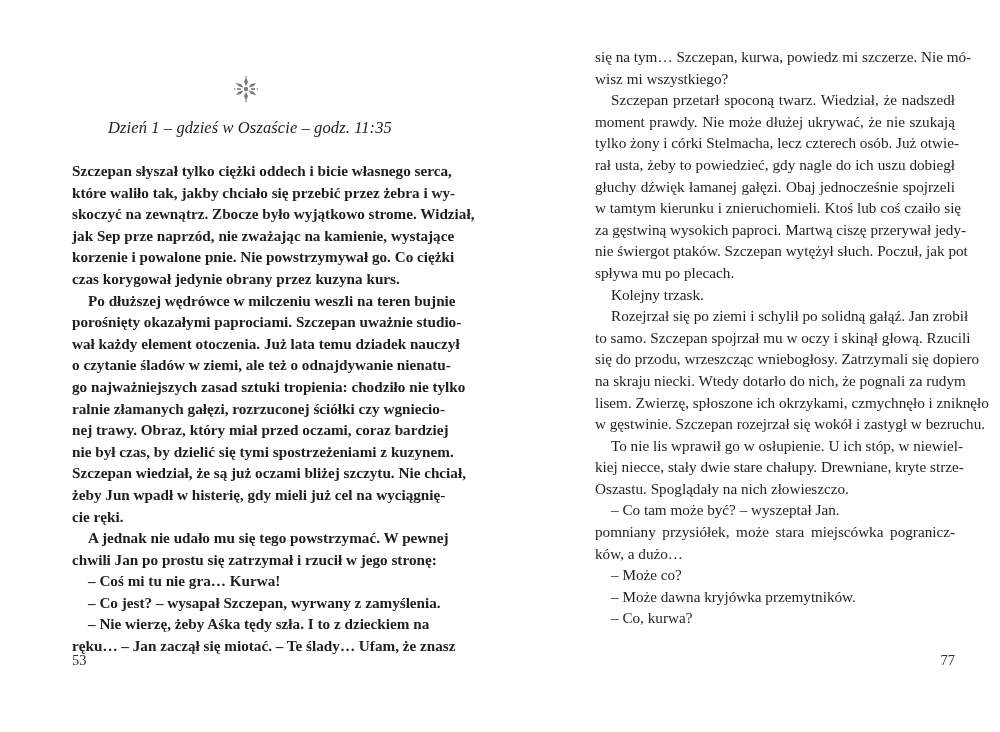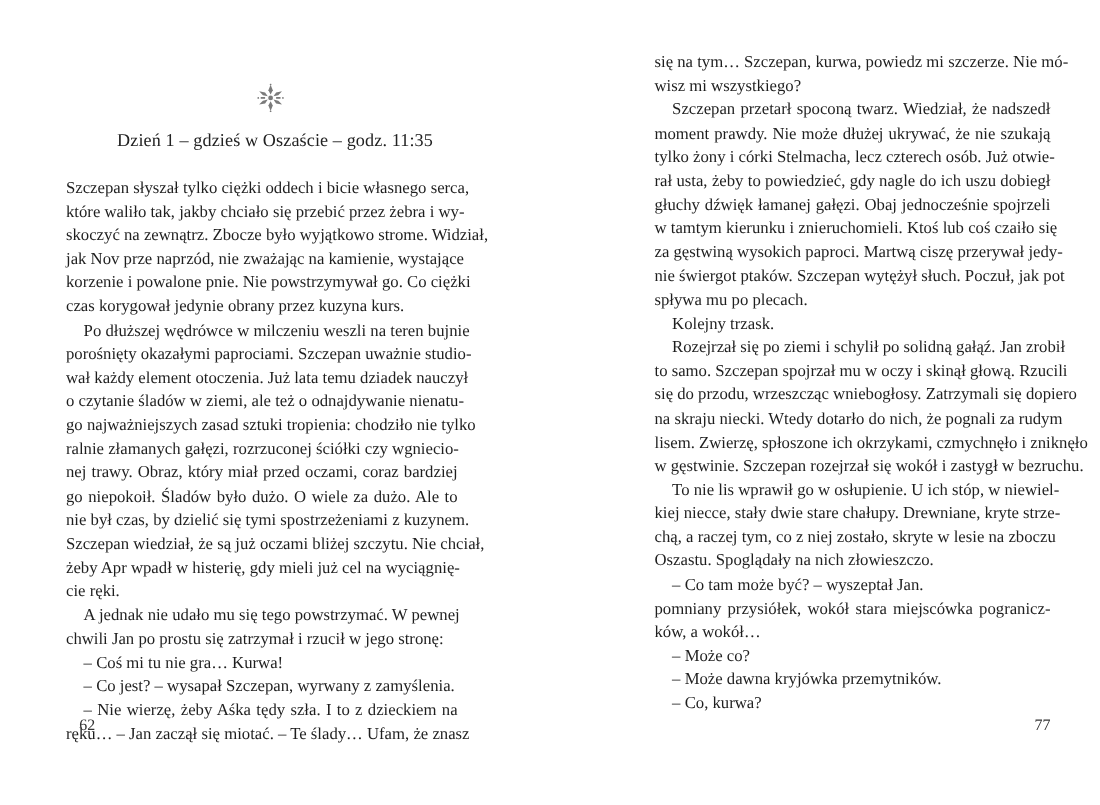--- a/index.html
+++ b/index.html
@@ -3,23 +3,23 @@
 <meta charset="utf-8">
 <style>
   html, body { margin: 0; padding: 0; background: #ffffff; }
   body { width: 1000px; height: 732px; position: relative; overflow: hidden;
          font-family: "Liberation Serif", "DejaVu Serif", serif; color: #1e1e1e; }
   .page { position: absolute; top: 0; height: 732px; width: 500px; }
   .page.left { left: 0; }
   .page.right { left: 523px; }
   .ornament { position: absolute; left: 233px; top: 76px; width: 26px; height: 26px; }
   .chapter-head { position: absolute; left: 0; width: 500px; top: 118px; text-align: center;
-                  font-size: 16.5px; color: #222; letter-spacing: 0.1px; }
+                  font-style: italic; font-size: 16.5px; color: #222; letter-spacing: 0.1px; }
   .text-block { position: absolute; font-size: 15.2px; line-height: 21.6px; }
-  .left .text-block { left: 60px; top: 160px; width: 356px; }
+  .left .text-block { left: 72px; top: 160px; width: 356px; font-weight: bold; }
   .right .text-block { left: 72px; top: 46px; width: 360px; }
   .line { display: block; white-space: nowrap; text-align: justify; text-align-last: justify; height: 21.6px; }
   .line.last { text-align-last: left; }
   .line.indent { text-indent: 16px; }
   .page-num { position: absolute; top: 652px; font-size: 14.5px; color: #333; }
   .left .page-num { left: 72px; }
   .right .page-num { right: 68px; text-align: right; }
 </style>
 </head>
 <body>
@@ -40,43 +40,42 @@
       <circle cx="13" cy="25.2" r="0.8"></circle>
       <circle cx="1.8" cy="13" r="0.8"></circle>
       <circle cx="24.2" cy="13" r="0.8"></circle>
     </g>
   </svg>
   <div class="chapter-head">Dzień 1 – gdzieś w Oszaście – godz. 11:35</div>
   <div class="text-block" id="left-lines">
       <span class="line">Szczepan słyszał tylko ciężki oddech i bicie własnego serca,</span>
       <span class="line">które waliło tak, jakby chciało się przebić przez żebra i wy-</span>
       <span class="line">skoczyć na zewnątrz. Zbocze było wyjątkowo strome. Widział,</span>
-      <span class="line">jak Nov prze naprzód, nie zważając na kamienie, wystające</span>
+      <span class="line">jak Sep prze naprzód, nie zważając na kamienie, wystające</span>
       <span class="line">korzenie i powalone pnie. Nie powstrzymywał go. Co ciężki</span>
       <span class="line last">czas korygował jedynie obrany przez kuzyna kurs.</span>
       <span class="line indent">Po dłuższej wędrówce w milczeniu weszli na teren bujnie</span>
       <span class="line">porośnięty okazałymi paprociami. Szczepan uważnie studio-</span>
       <span class="line">wał każdy element otoczenia. Już lata temu dziadek nauczył</span>
       <span class="line">o czytanie śladów w ziemi, ale też o odnajdywanie nienatu-</span>
       <span class="line">go najważniejszych zasad sztuki tropienia: chodziło nie tylko</span>
       <span class="line">ralnie złamanych gałęzi, rozrzuconej ściółki czy wgniecio-</span>
       <span class="line">nej trawy. Obraz, który miał przed oczami, coraz bardziej</span>
-      <span class="line">go niepokoił. Śladów było dużo. O wiele za dużo. Ale to</span>
       <span class="line">nie był czas, by dzielić się tymi spostrzeżeniami z kuzynem.</span>
       <span class="line">Szczepan wiedział, że są już oczami bliżej szczytu. Nie chciał,</span>
-      <span class="line">żeby Apr wpadł w histerię, gdy mieli już cel na wyciągnię-</span>
+      <span class="line">żeby Jun wpadł w histerię, gdy mieli już cel na wyciągnię-</span>
       <span class="line last">cie ręki.</span>
       <span class="line indent">A jednak nie udało mu się tego powstrzymać. W pewnej</span>
       <span class="line last">chwili Jan po prostu się zatrzymał i rzucił w jego stronę:</span>
       <span class="line indent last">– Coś mi tu nie gra… Kurwa!</span>
       <span class="line indent last">– Co jest? – wysapał Szczepan, wyrwany z zamyślenia.</span>
       <span class="line indent">– Nie wierzę, żeby Aśka tędy szła. I to z dzieckiem na</span>
       <span class="line">ręku… – Jan zaczął się miotać. – Te ślady… Ufam, że znasz</span>
     </div>
-  <div class="page-num">62</div>
+  <div class="page-num">53</div>
 </div>
 
 <div class="page right">
   <div class="text-block" id="right-lines">
       <span class="line">się na tym… Szczepan, kurwa, powiedz mi szczerze. Nie mó-</span>
       <span class="line last">wisz mi wszystkiego?</span>
       <span class="line indent">Szczepan przetarł spoconą twarz. Wiedział, że nadszedł</span>
       <span class="line">moment prawdy. Nie może dłużej ukrywać, że nie szukają</span>
       <span class="line">tylko żony i córki Stelmacha, lecz czterech osób. Już otwie-</span>
       <span class="line">rał usta, żeby to powiedzieć, gdy nagle do ich uszu dobiegł</span>
@@ -87,23 +86,22 @@
       <span class="line last">spływa mu po plecach.</span>
       <span class="line indent last">Kolejny trzask.</span>
       <span class="line indent">Rozejrzał się po ziemi i schylił po solidną gałąź. Jan zrobił</span>
       <span class="line">to samo. Szczepan spojrzał mu w oczy i skinął głową. Rzucili</span>
       <span class="line">się do przodu, wrzeszcząc wniebogłosy. Zatrzymali się dopiero</span>
       <span class="line">na skraju niecki. Wtedy dotarło do nich, że pognali za rudym</span>
       <span class="line">lisem. Zwierzę, spłoszone ich okrzykami, czmychnęło i zniknęło</span>
       <span class="line">w gęstwinie. Szczepan rozejrzał się wokół i zastygł w bezruchu.</span>
       <span class="line indent">To nie lis wprawił go w osłupienie. U ich stóp, w niewiel-</span>
       <span class="line">kiej niecce, stały dwie stare chałupy. Drewniane, kryte strze-</span>
-      <span class="line">chą, a raczej tym, co z niej zostało, skryte w lesie na zboczu</span>
       <span class="line last">Oszastu. Spoglądały na nich złowieszczo.</span>
       <span class="line indent last">– Co tam może być? – wyszeptał Jan.</span>
-      <span class="line">pomniany przysiółek, wokół stara miejscówka pogranicz-</span>
-      <span class="line last">ków, a wokół…</span>
+      <span class="line">pomniany przysiółek, może stara miejscówka pogranicz-</span>
+      <span class="line last">ków, a dużo…</span>
       <span class="line indent last">– Może co?</span>
       <span class="line indent last">– Może dawna kryjówka przemytników.</span>
       <span class="line indent last">– Co, kurwa?</span>
     </div>
   <div class="page-num">77</div>
 </div>
 
 </body></html>

